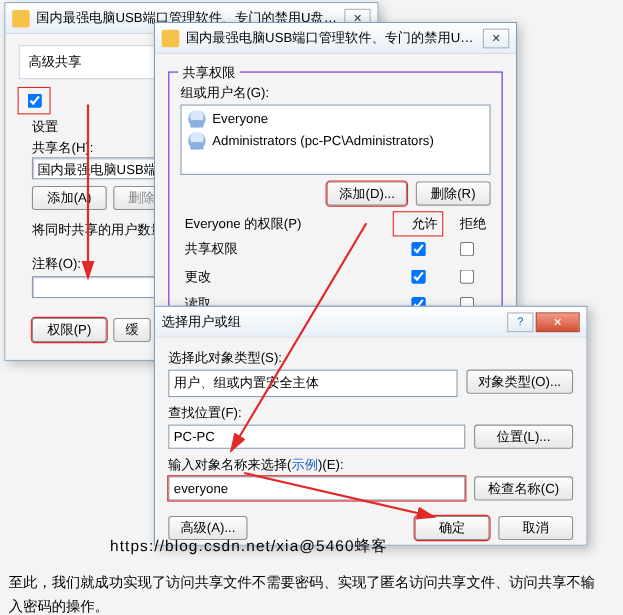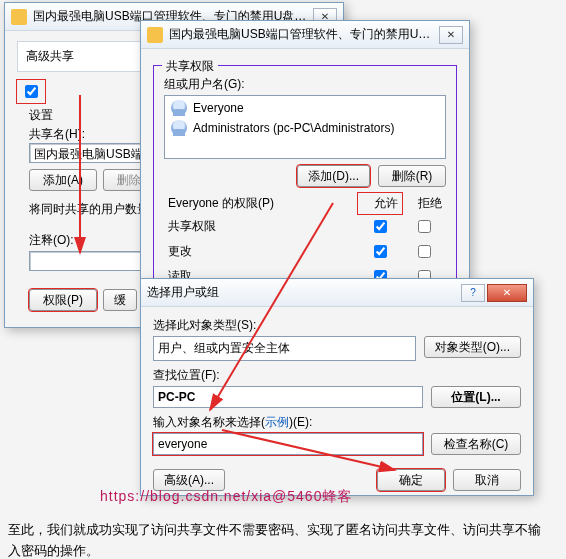--- a/index.html
+++ b/index.html
@@ -72,21 +72,21 @@
     background:#8bb0e0; border-radius:3px 3px 0 0;
   }
   .perm-table { width:100%; border-collapse:collapse; font-size:12px; }
   .perm-table th { text-align:right; font-weight:normal; padding:2px 4px;}
   .perm-table td { padding:3px 4px; }
   .perm-table td.c { text-align:center; }
   input[type=checkbox]{ width:13px; height:13px; }
   .indent { margin-left:12px; }
   .caption-text { margin: 16px 8px 4px 8px; font-size:13px; line-height:1.6; position:absolute; left:0; right:8px; top:504px;}
   .watermark {
-    position:absolute; left:100px; top:488px; color:#be185d; font-size:14px;
+    position:absolute; left:100px; top:488px; color:#000000; font-size:14px;
     letter-spacing:1px; pointer-events:none;
   }
   svg.arrow { position:absolute; pointer-events:none; }
   .textbox { background:#fff; border:1px solid #8b9db2; padding:3px 4px; width:100%; font-size:12px;}
 </style>
 </head>
 <body>
 
 <div class="dialog" style="left:4px; top:2px; width:340px; height:326px;">
   <div class="titlebar">
@@ -181,21 +181,21 @@
     <div class="win-btn close">✕</div>
   </div>
   <div class="body" style="height:188px;">
     <div>选择此对象类型(S):</div>
     <div style="display:flex; gap:8px; margin-top:2px;">
       <div class="textbox" style="flex:1;">用户、组或内置安全主体</div>
       <span class="btn" style="min-width:90px;">对象类型(O)...</span>
     </div>
 
     <div style="margin-top:6px;">查找位置(F):</div>
-    <div style="display:flex; gap:8px; margin-top:2px;font-weight:bold;">
+    <div style="display:flex; gap:8px; margin-top:2px;">
       <div class="textbox" style="flex:1;">PC-PC</div>
       <span class="btn" style="min-width:90px;">位置(L)...</span>
     </div>
 
     <div style="margin-top:6px;">
       <span>输入对象名称来选择(</span><span style="color:#0b5bbf; ">示例</span><span>)(E):</span>
     </div>
     <div style="display:flex; gap:8px; margin-top:2px;">
       <input class="textbox red-box" style="flex: 1 1 0%;" value="everyone">
       <span class="btn" style="min-width:90px;">检查名称(C)</span>

